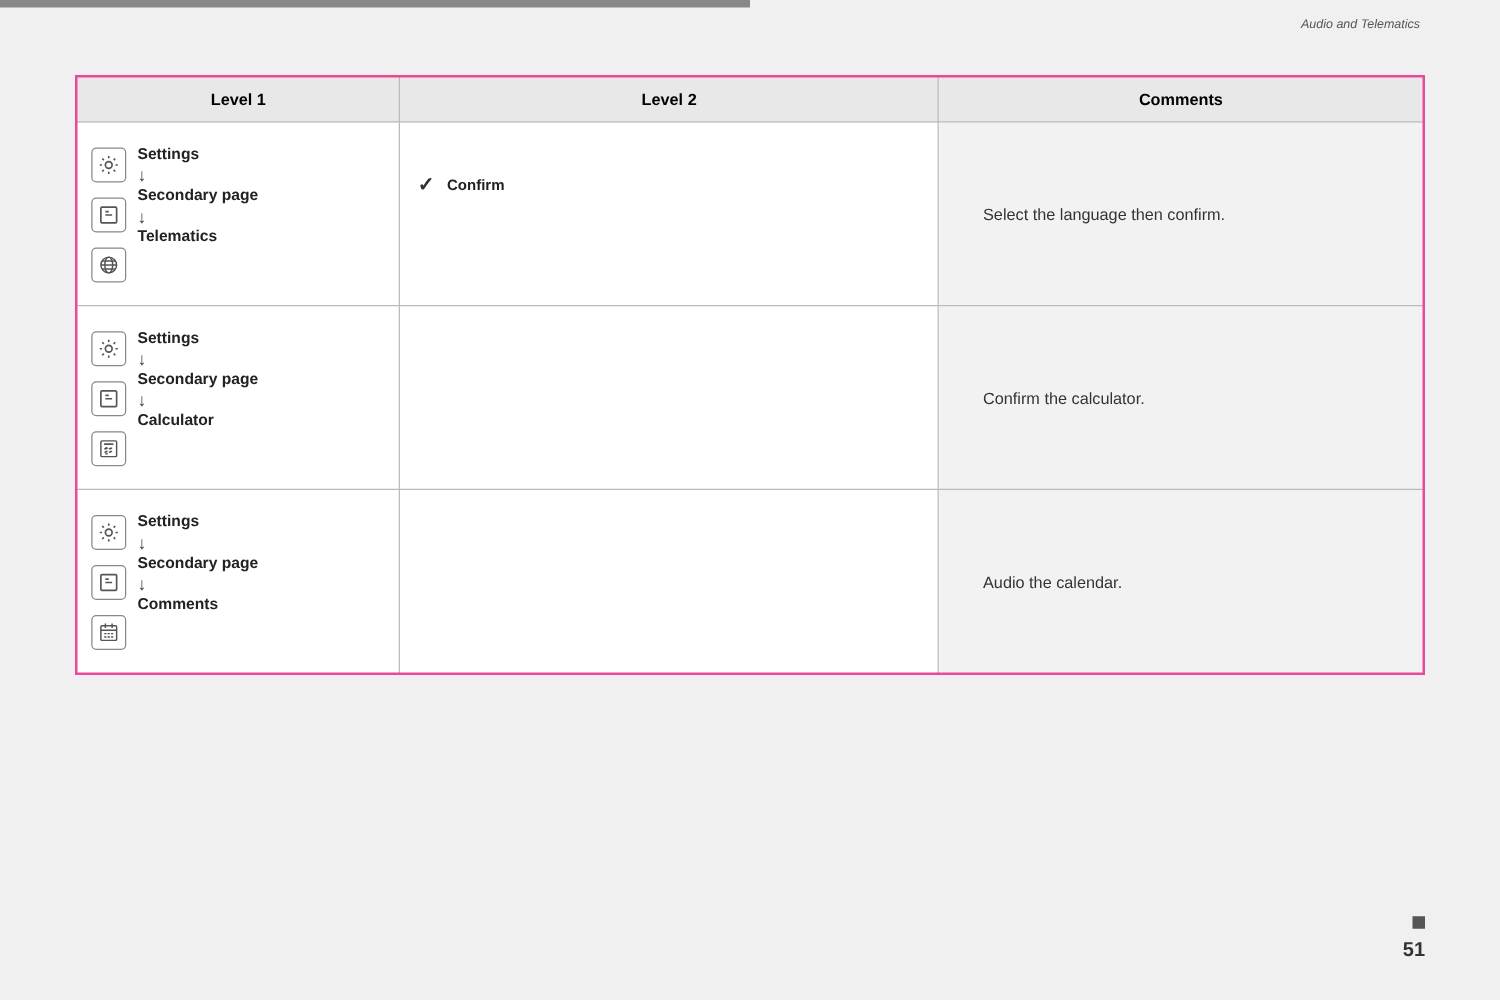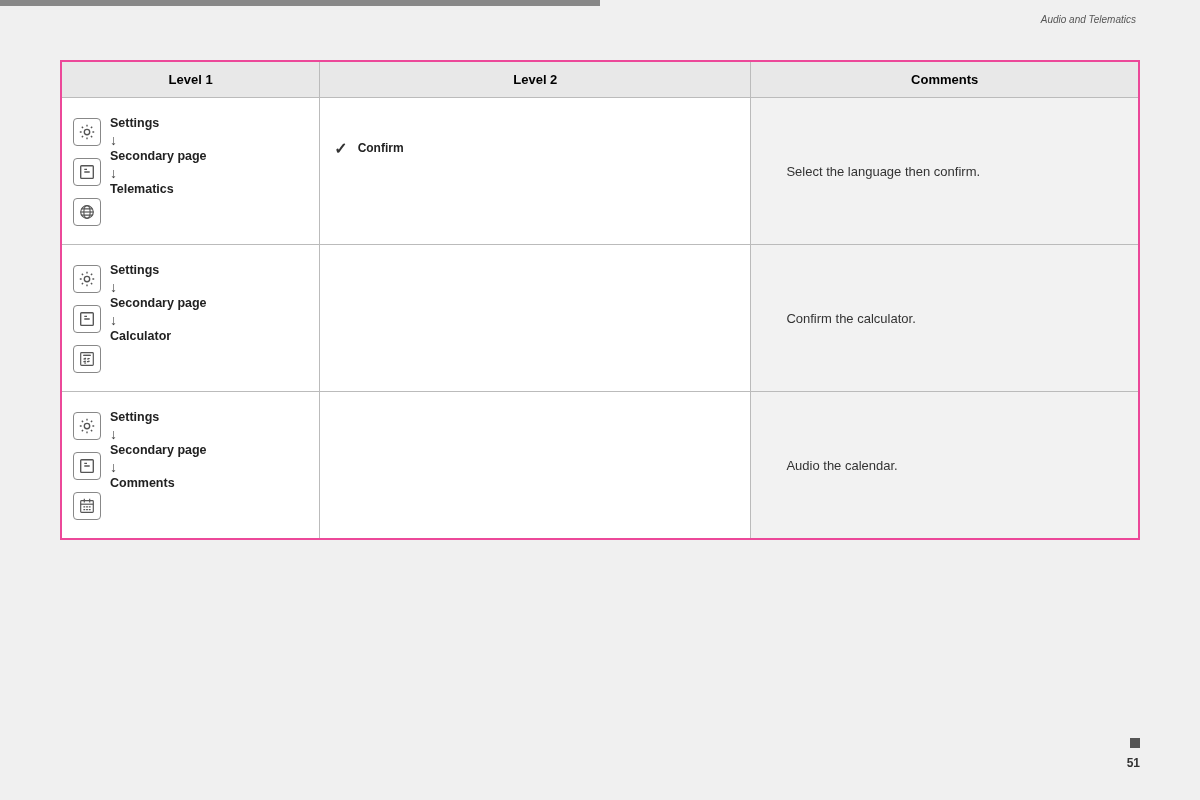--- a/index.html
+++ b/index.html
@@ -162,21 +162,21 @@
     .footer-square {
       width: 10px;
       height: 10px;
       background: #555;
       display: inline-block;
       margin-bottom: 4px;
     }
 
     .page-number {
       display: block;
-      font-size: 12px;
+      font-size: 16px;
       color: #333;
       font-weight: bold;
     }
   </style>
 </head>
 <body>
 
 <div class="top-bar"></div>
 
 <div class="page-header">

